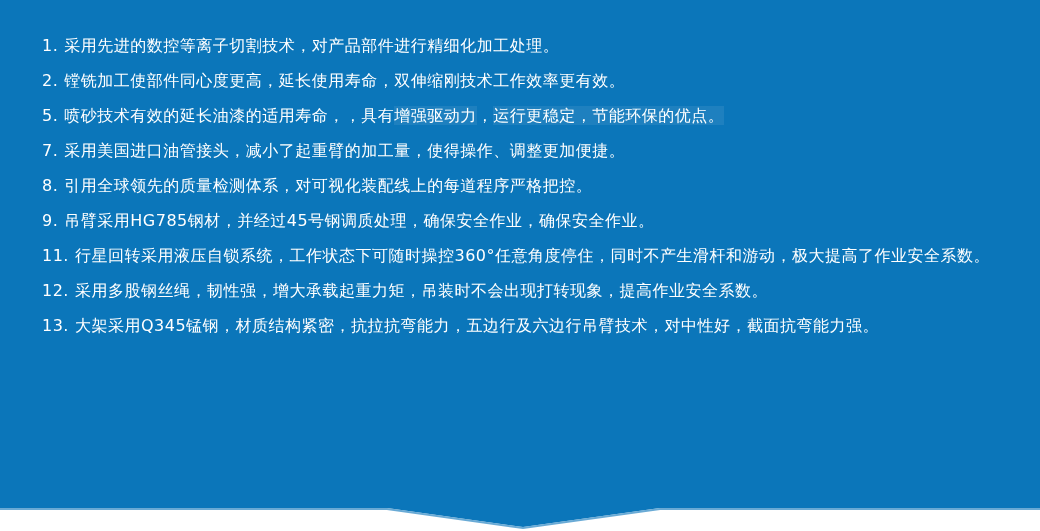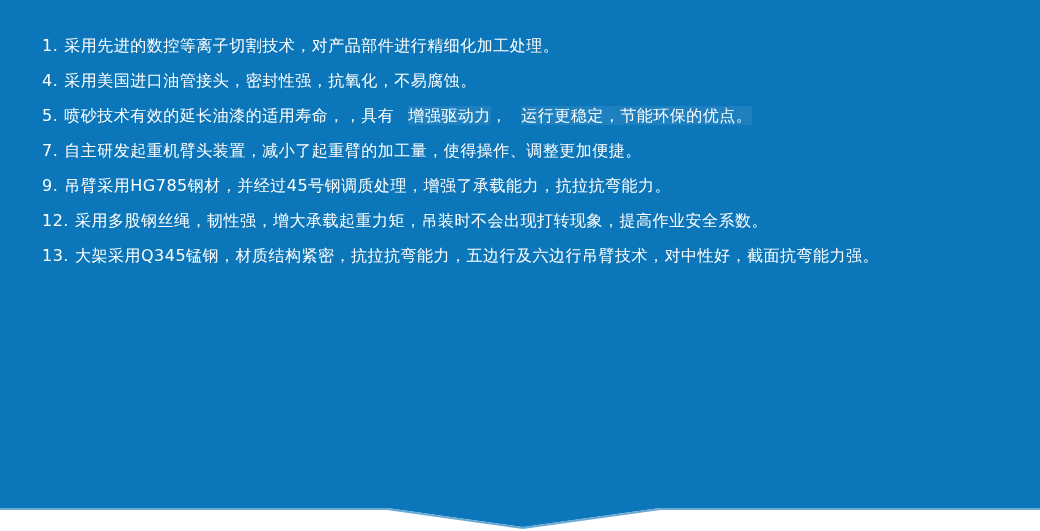--- a/index.html
+++ b/index.html
@@ -40,38 +40,39 @@
   }
   .feature-item {
     height: 35px;
   }
   .feature-item .num {
     display: inline-block;
     margin-right: 6px;
   }
   .feature-item .hl {
     background: rgba(255, 255, 255, 0.08);
-    margin-left: 14px;
   }
 </style>
 </head>
 <body>
 
 <div class="stage">
 
   <svg class="banner-shape" width="1040" height="531" viewBox="0 0 1040 531" aria-hidden="true">
 
     <polygon points="0,0 1040,0 1040,508 660,508 523,527 387,508 0,508" fill="#0b76ba"></polygon>
 
     <polyline points="0,509 387,509 523,528 660,509 1040,509" fill="none" stroke-width="2" opacity="0.85" stroke="#4f9bce"></polyline>
   </svg>
 
   <ul class="feature-list" style="color: rgb(255, 255, 255);">
       <li class="feature-item"><span class="num">1.</span><span>采用先进的数控等离子切割技术，对产品部件进行精细化加工处理。</span></li>
-      <li class="feature-item"><span class="num">4.</span><span>采用美国进口油管接头，密封性强，抗氧化，不易腐蚀。</span></li>
+      <li class="feature-item"><span class="num">2.</span><span>镗铣加工使部件同心度更高，延长使用寿命，双伸缩刚技术工作效率更有效。</span></li>
       <li class="feature-item"><span class="num">5.</span><span><span>喷砂技术有效的延长油漆的适用寿命，，具有</span><span class="hl" style="background: rgba(255, 255, 255, 0.08);">增强驱动力</span><span>，</span><span class="hl" style="background: rgba(255, 255, 255, 0.08);">运行更稳定，节能环保的优点。</span></span></li>
-      <li class="feature-item"><span class="num">7.</span><span>自主研发起重机臂头装置，减小了起重臂的加工量，使得操作、调整更加便捷。</span></li>
-      <li class="feature-item"><span class="num">9.</span><span>吊臂采用HG785钢材，并经过45号钢调质处理，增强了承载能力，抗拉抗弯能力。</span></li>
+      <li class="feature-item"><span class="num">7.</span><span>采用美国进口油管接头，减小了起重臂的加工量，使得操作、调整更加便捷。</span></li>
+      <li class="feature-item"><span class="num">8.</span><span>引用全球领先的质量检测体系，对可视化装配线上的每道程序严格把控。</span></li>
+      <li class="feature-item"><span class="num">9.</span><span>吊臂采用HG785钢材，并经过45号钢调质处理，确保安全作业，确保安全作业。</span></li>
+      <li class="feature-item"><span class="num">11.</span><span>行星回转采用液压自锁系统，工作状态下可随时操控360°任意角度停住，同时不产生滑杆和游动，极大提高了作业安全系数。</span></li>
       <li class="feature-item"><span class="num">12.</span><span>采用多股钢丝绳，韧性强，增大承载起重力矩，吊装时不会出现打转现象，提高作业安全系数。</span></li>
       <li class="feature-item"><span class="num">13.</span><span>大架采用Q345锰钢，材质结构紧密，抗拉抗弯能力，五边行及六边行吊臂技术，对中性好，截面抗弯能力强。</span></li>
     </ul>
 
 </div>
 
 </body></html>

